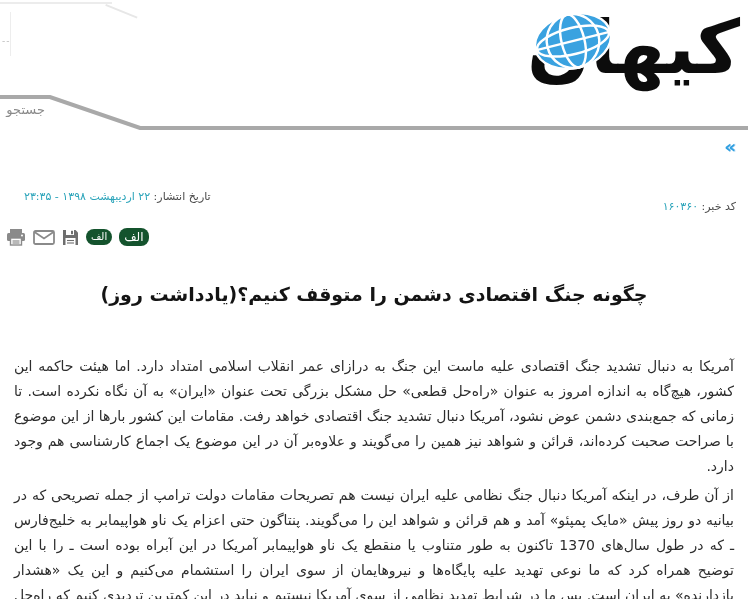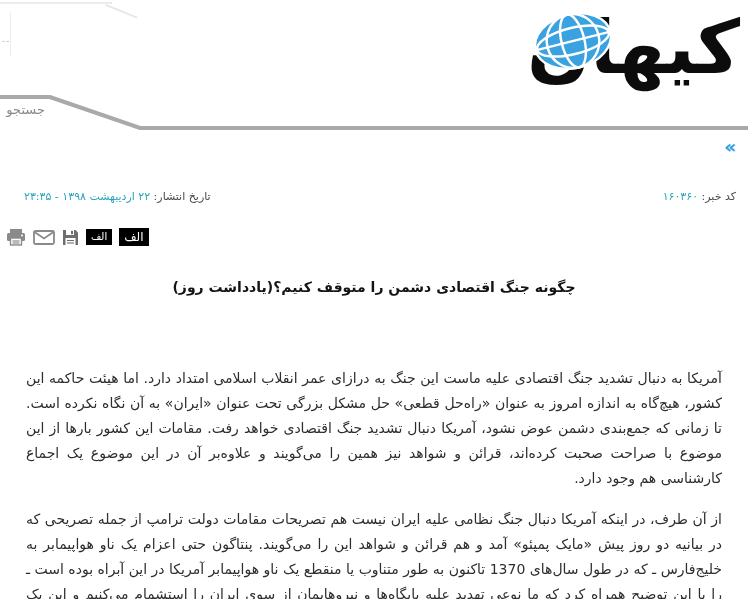--- a/index.html
+++ b/index.html
@@ -15,34 +15,34 @@
   
   .logo{position:absolute;top:4px;right:6px;width:330px;height:116px;cursor:pointer;}
   .logo-text{position:absolute;right:2px;top:6px;font-size:74px;font-weight:bold;color:#0c0c0c;line-height:1;direction:rtl;font-family:"DejaVu Sans",sans-serif;}
   .globe{position:absolute;right:128px;top:8px;width:82px;height:58px;transform:rotate(-14deg);}
   
   .bar-svg{position:absolute;top:92px;left:0;}
   .tab-label{position:absolute;left:1px;top:102px;font-size:13px;color:#8a8a8a;direction:rtl;white-space:nowrap;width:44px;overflow:hidden;cursor:pointer;}
   .back-chevron{position:absolute;right:12px;top:138px;font-size:18px;font-weight:bold;color:#2f9fe0;cursor:pointer;line-height:1;text-shadow:1px 0 0 #8ec9ef;}
   
   .meta-row{position:absolute;direction:rtl;font-size:11px;color:#4a4a4a;white-space:nowrap;}
-  .news-code{right:12px;top:190px;}
+  .news-code{right:12px;top:200px;}
   .pub-date{left:24px;top:190px;}
   .meta-value{color:#2ba4ba;}
   .breadcrumb{position:absolute;right:12px;top:229px;direction:rtl;font-size:13px;color:#2ba4ba;white-space:nowrap;cursor:pointer;}
   
   .tools{position:absolute;left:6px;top:228px;display:flex;align-items:center;gap:7px;}
   .tool-btn{display:flex;align-items:center;justify-content:center;cursor:pointer;background:none;border:none;padding:0;}
-  .font-badge{background:#000000;color:#ffffff;border-radius:0;padding:2px 5px;font-family:"DejaVu Sans",sans-serif;line-height:1.2;cursor:pointer;border:none;}
+  .font-badge{background:#14532d;color:#ffffff;border-radius:8px;padding:2px 5px;font-family:"DejaVu Sans",sans-serif;line-height:1.2;cursor:pointer;border:none;}
   .font-badge.small{font-size:10px;}
   .font-badge.large{font-size:12px;}
   
-  .headline{position:absolute;top:270px;left:0;right:0;text-align:center;direction:rtl;font-size:14px;font-weight:bold;color:#141414;}
+  .headline{position:absolute;top:270px;left:0;right:0;text-align:center;direction:rtl;font-size:19px;font-weight:bold;color:#141414;}
   .article-body{position:absolute;top:350px;right:10px;left:10px;direction:rtl;text-align:justify;font-size:14px;line-height:25px;color:#2d2d2d;}
-  .article-body p{margin:16px;}
+  .article-body p{margin:4px;}
 </style>
 </head>
 <body>
 
 <div class="page">
 
   <div class="decor-hline"></div>
   <div class="decor-diag"></div>
   <div class="decor-vline"></div>
   <div class="decor-dots">--</div>

